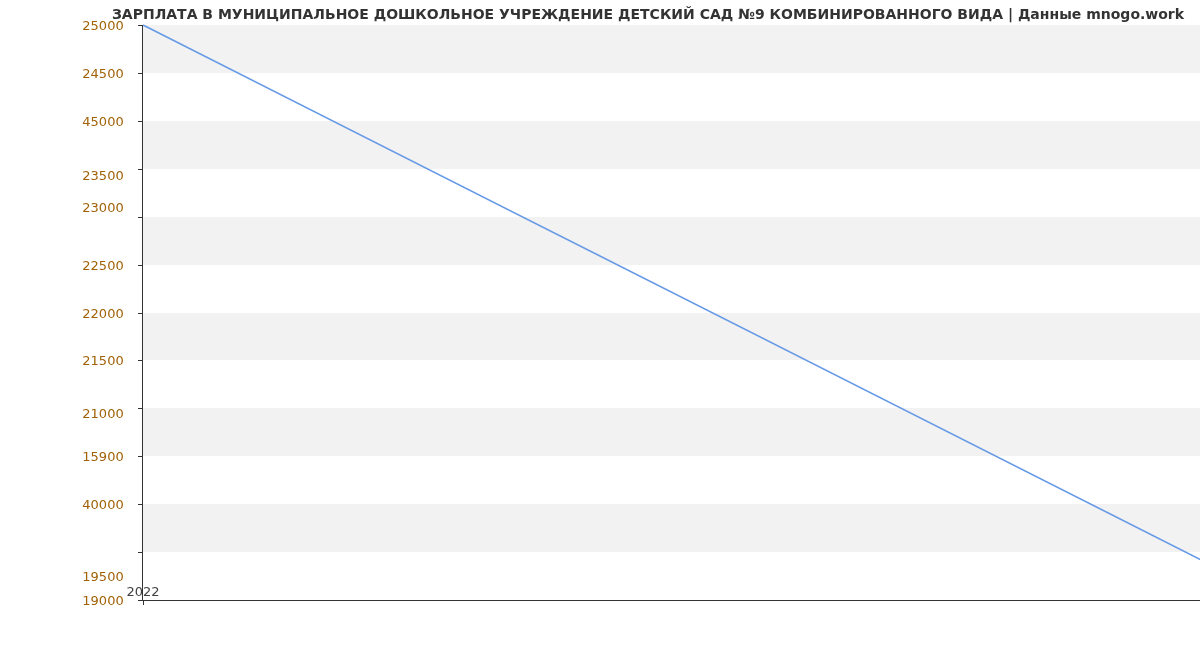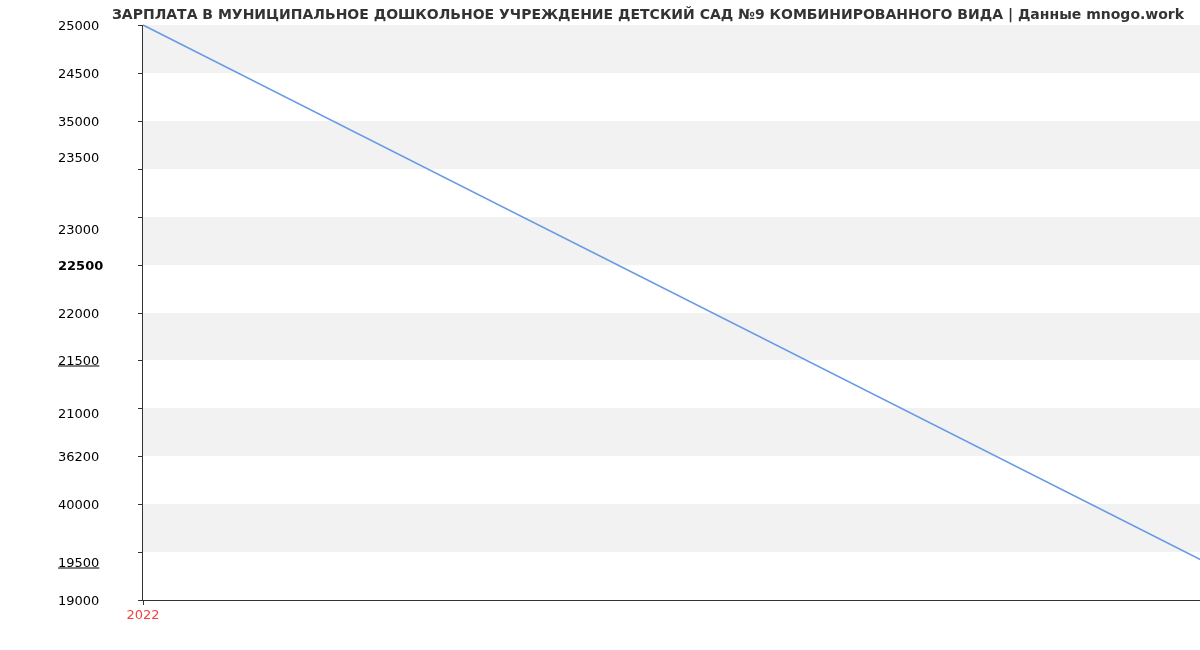--- a/index.html
+++ b/index.html
@@ -50,30 +50,30 @@
   .axis-line {
     position: absolute;
     background: #333333;
   }
   .axis-line.y { left: -1px; top: 0; bottom: 0; width: 1px; }
   .axis-line.x { left: -1px; right: 0; bottom: -1px; height: 1px; }
   .y-tick-label {
     position: absolute;
     right: 1100px;
     width: 90px;
-    text-align: left;
+    text-align: center;
     font-size: 13px;
-    color: #000000;
+    color: #a16207;
     transform: translateY(-50%);
   }
   .x-tick-label {
     position: absolute;
-    top: 607px;
+    top: 584px;
     font-size: 13px;
-    color: #ef4444;
+    color: #404040;
     transform: translateX(-50%);
   }
   .tick-mark {
     position: absolute;
     background: #333333;
   }
   svg.line-layer {
     position: absolute;
     left: 0;
     top: 0;
@@ -100,30 +100,30 @@
       </div>
     <svg class="line-layer" id="lineLayer" preserveAspectRatio="none" viewBox="0 0 1090 575">
         <path d="M0 0 L1090 551.0416666666667" fill="none" stroke="#6699e6" stroke-width="1.6"></path>
       </svg>
     <div class="axis-line y"></div>
     <div class="axis-line x"></div>
   </div>
 
   <div id="yLabels">
       <div class="y-tick-label" style="top: 600px;">19000</div>
-      <div class="y-tick-label" style="top: 562px; text-decoration: underline;">19500</div>
+      <div class="y-tick-label" style="top: 576px;">19500</div>
       <div class="y-tick-label" style="top: 504.167px;">40000</div>
-      <div class="y-tick-label" style="top: 456.25px;">36200</div>
+      <div class="y-tick-label" style="top: 456.25px;">15900</div>
       <div class="y-tick-label" style="top: 413px;">21000</div>
-      <div class="y-tick-label" style="top: 360.417px; text-decoration: underline;">21500</div>
+      <div class="y-tick-label" style="top: 360.417px;">21500</div>
       <div class="y-tick-label" style="top: 312.5px;">22000</div>
-      <div class="y-tick-label" style="top: 264.583px; font-weight: bold;">22500</div>
-      <div class="y-tick-label" style="top: 229px;">23000</div>
-      <div class="y-tick-label" style="top: 157px;">23500</div>
-      <div class="y-tick-label" style="top: 120.833px;">35000</div>
+      <div class="y-tick-label" style="top: 264.583px;">22500</div>
+      <div class="y-tick-label" style="top: 207px;">23000</div>
+      <div class="y-tick-label" style="top: 175px;">23500</div>
+      <div class="y-tick-label" style="top: 120.833px;">45000</div>
       <div class="y-tick-label" style="top: 72.9167px;">24500</div>
       <div class="y-tick-label" style="top: 25px;">25000</div>
     </div>
   <div id="xLabels">
       <div class="x-tick-label" style="left: 95px;">2022</div>
       <div class="x-tick-label" style="left: 1185px;">2032</div>
     </div>
   <div id="tickMarks">
       <div class="tick-mark" style="top: 600px; left: 90px; width: 5px; height: 1px;"></div>
       <div class="tick-mark" style="top: 552.083px; left: 90px; width: 5px; height: 1px;"></div>

